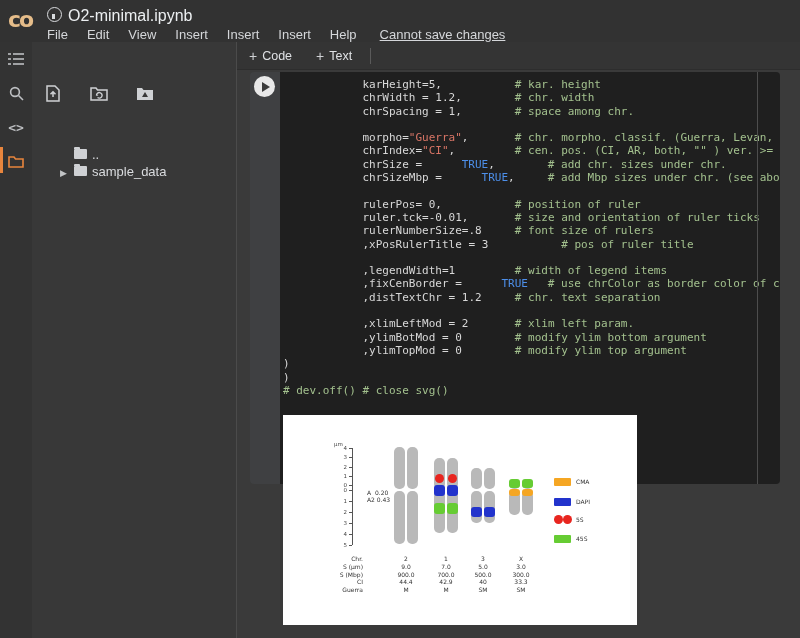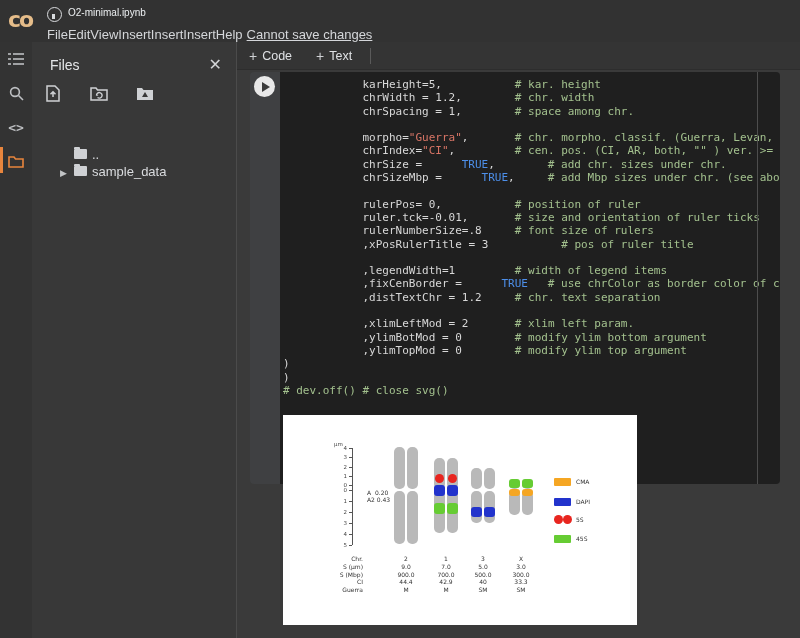--- a/index.html
+++ b/index.html
@@ -6,22 +6,22 @@
   html,body { background:#2a2a2a; }
   #app {
     position:relative; width:800px; height:638px; overflow:hidden;
     background:#3a3a3a; font-family:"Liberation Sans", sans-serif; color:#e8eaed;padding-left:32px;
   }
   
   .header { position:absolute; left:0; top:0; width:800px; height:42px; background:#323232; z-index:5; }
   .logo { position:absolute; left:8px; top:7px; font-weight:bold; font-size:22px; letter-spacing:-2px; color:#e6bd8a; font-family:"DejaVu Sans", sans-serif; }
   .gh-icon { position:absolute; left:47px; top:7px; width:15px; height:15px; border:1.6px solid #d9dbde; border-radius:50%; }
   .gh-icon::after{ content:""; position:absolute; left:4px; top:6px; width:3px; height:5px; background:#d9dbde; }
-  .nb-title { position:absolute; left:68px; top:7px; font-size:10px; color:#eceff1; }
-  .menu-row { position:absolute; left:47px; top:27px; display:flex; font-size:13px; color:#d5d7da; }
+  .nb-title { position:absolute; left:68px; top:7px; font-size:16px; color:#eceff1; }
+  .menu-row { position:absolute; left:47px; top:27px; display:flex; gap:19px; font-size:13px; color:#d5d7da; }
   .menu-item { cursor:default; }
   .save-status { text-decoration:underline; margin-left:4px; }
   
   .activity-bar { position:absolute; left:0; top:42px; width:32px; height:596px; background:#333333; }
   .act-item { position:relative; width:32px; height:34px; display:flex; align-items:center; justify-content:center; color:#bdbfc2; }
   .act-item svg { display:block; }
   .act-item.active { color:#e8853d; }
   .act-item.active::before { content:""; position:absolute; left:0; top:3px; width:3px; height:26px; background:#e8853d; }
   .code-glyph { font-family:"DejaVu Sans Mono", monospace; font-size:13px; font-weight:bold; }
   
@@ -111,24 +111,20 @@
         <span class="code-glyph">&lt;&gt;</span>
       </div>
     <div class="act-item active">
       <svg width="16" height="13" viewBox="0 0 16 13">
           <path d="M1 2 h5 l1.5 2 H15 v8 H1 z" fill="none" stroke="currentColor" stroke-width="1.6"></path>
         </svg>
     </div>
   </div>
 
   <div class="sidebar">
-    <div class="sidebar-header">
-      <span class="sidebar-title">Files</span>
-      <span class="sidebar-close">✕</span>
-    </div>
     <div class="sidebar-actions">
       <span class="sb-icon">
         <svg width="14" height="17" viewBox="0 0 14 17">
             <path d="M1 1 h8 l4 4 v11 H1 z" fill="none" stroke="currentColor" stroke-width="1.5"></path>
             <path d="M7 12 V7 M4.5 9.2 L7 6.7 L9.5 9.2" fill="none" stroke="currentColor" stroke-width="1.5"></path>
           </svg>
       </span>
       <span class="sb-icon">
         <svg width="18" height="15" viewBox="0 0 18 15">
             <path d="M1 2 h5 l1.5 2 H17 v10 H1 z" fill="none" stroke="currentColor" stroke-width="1.5"></path>

